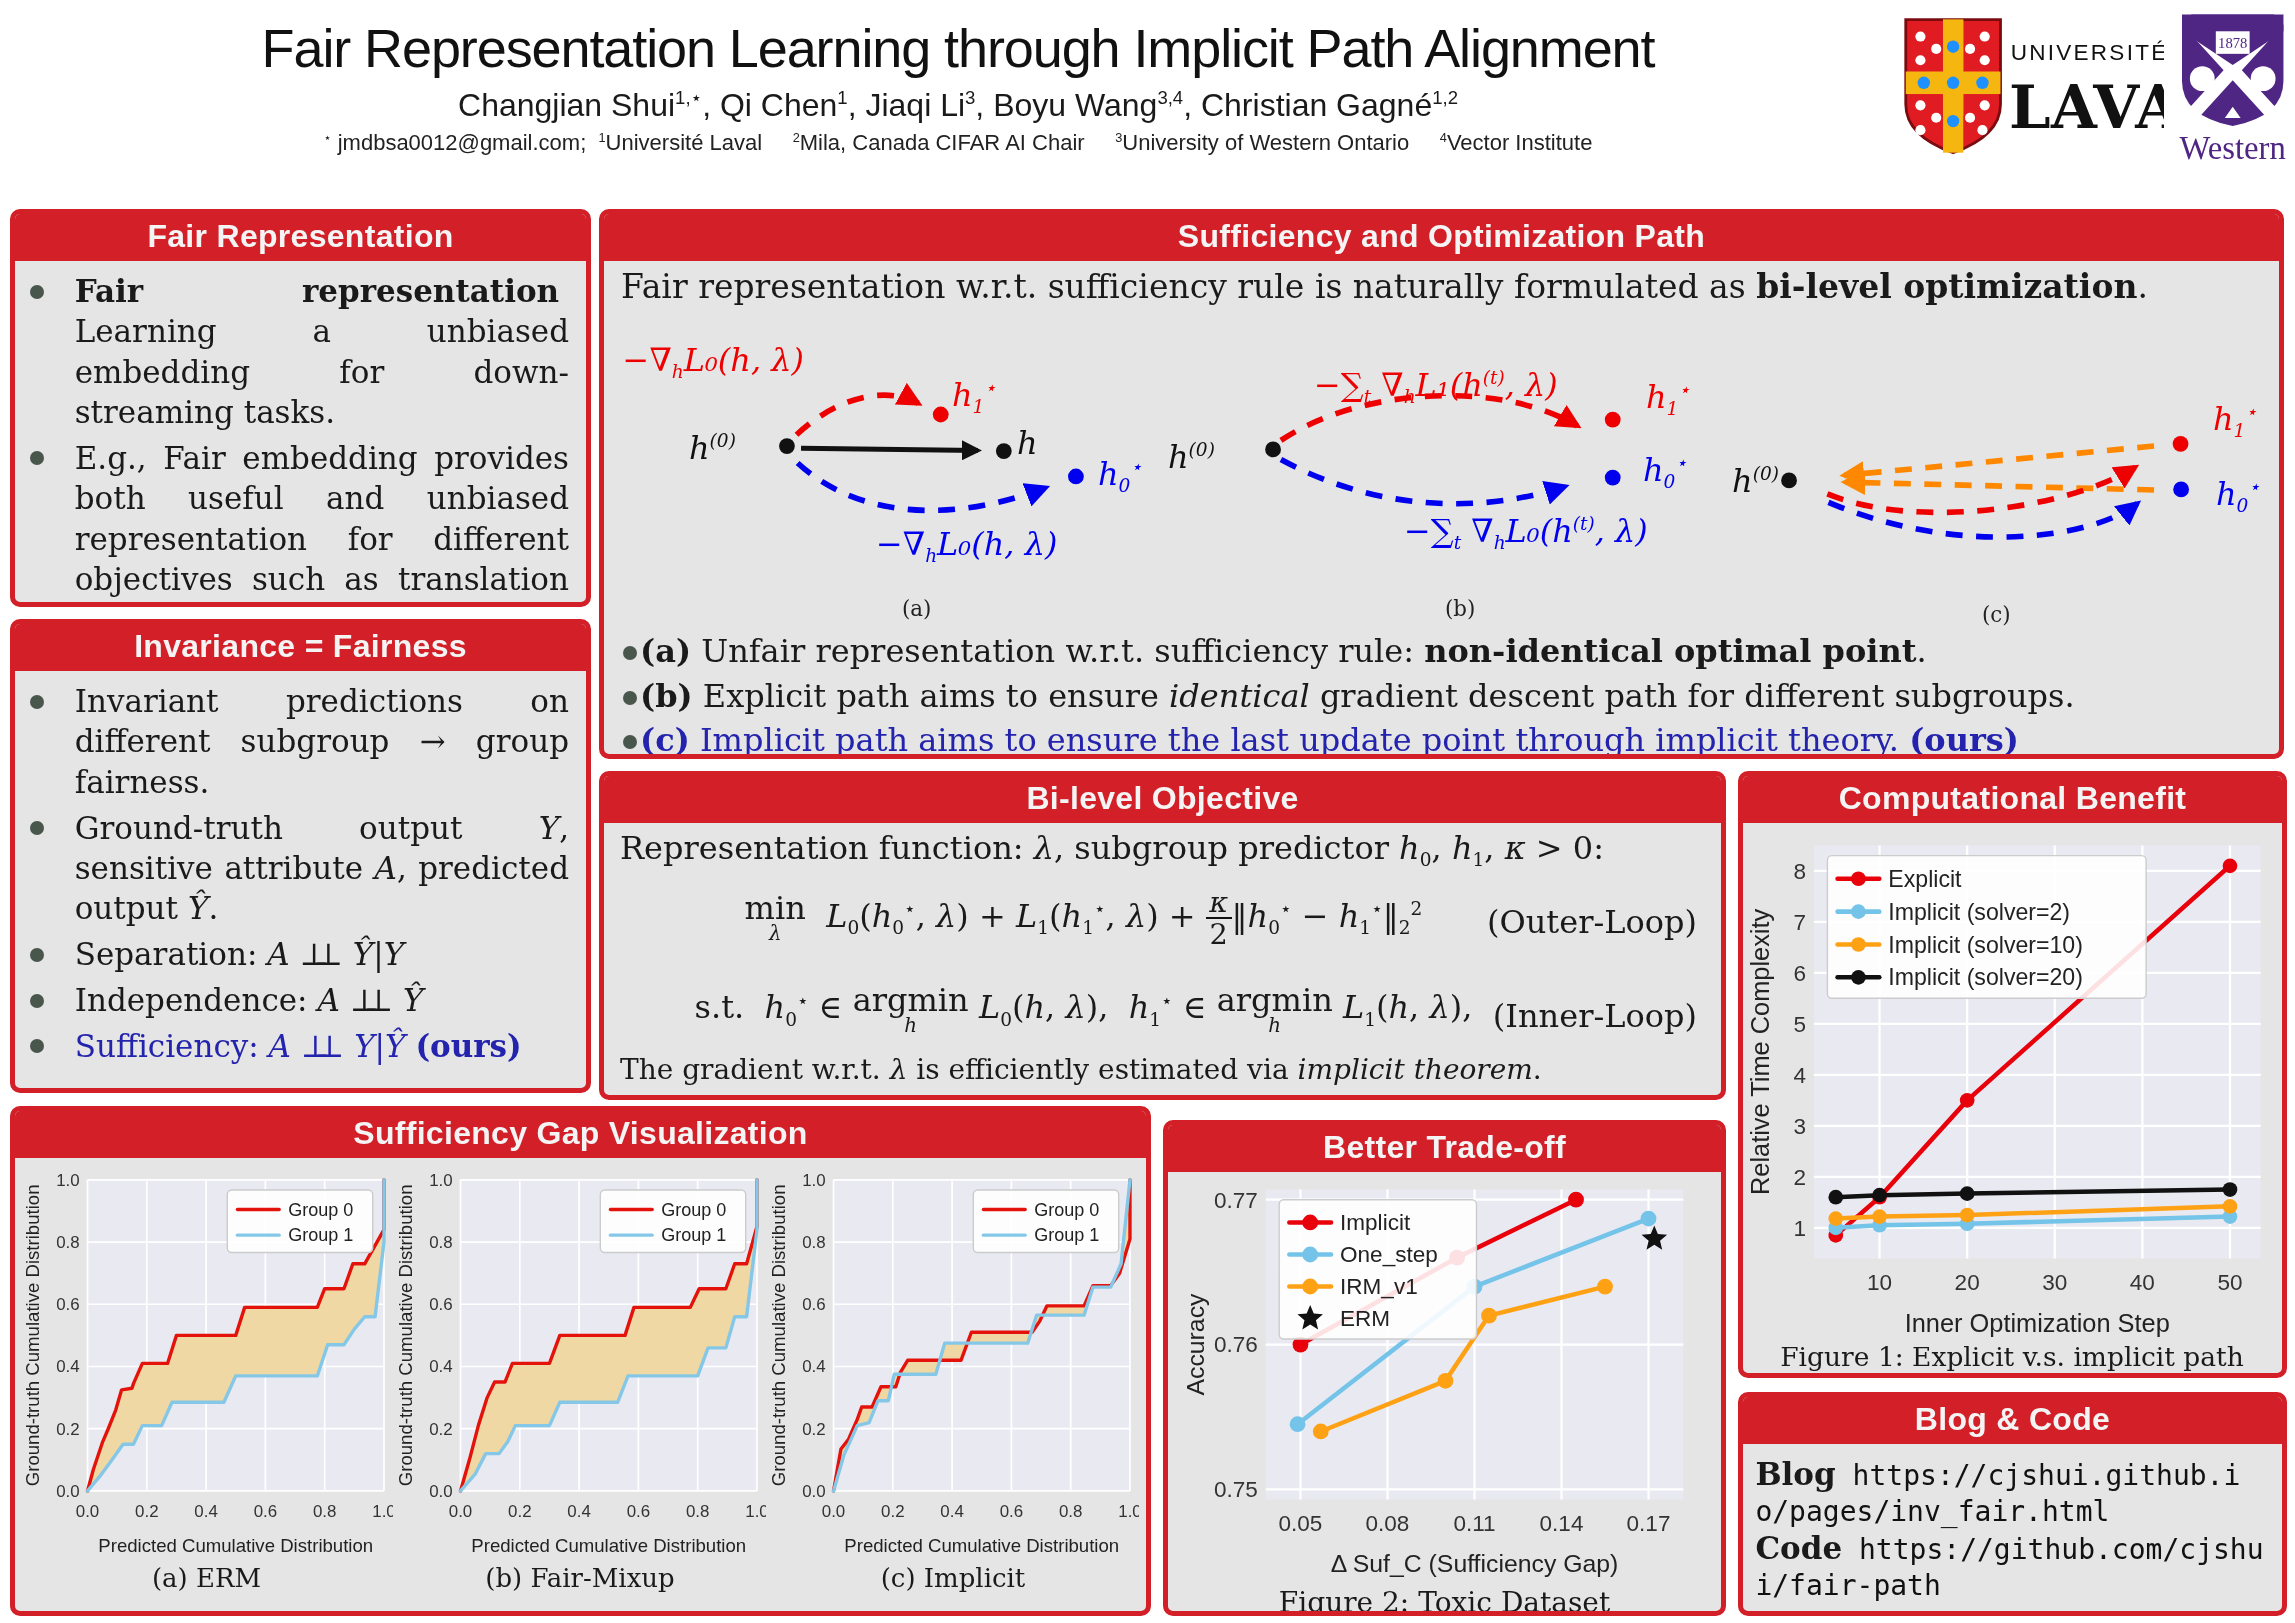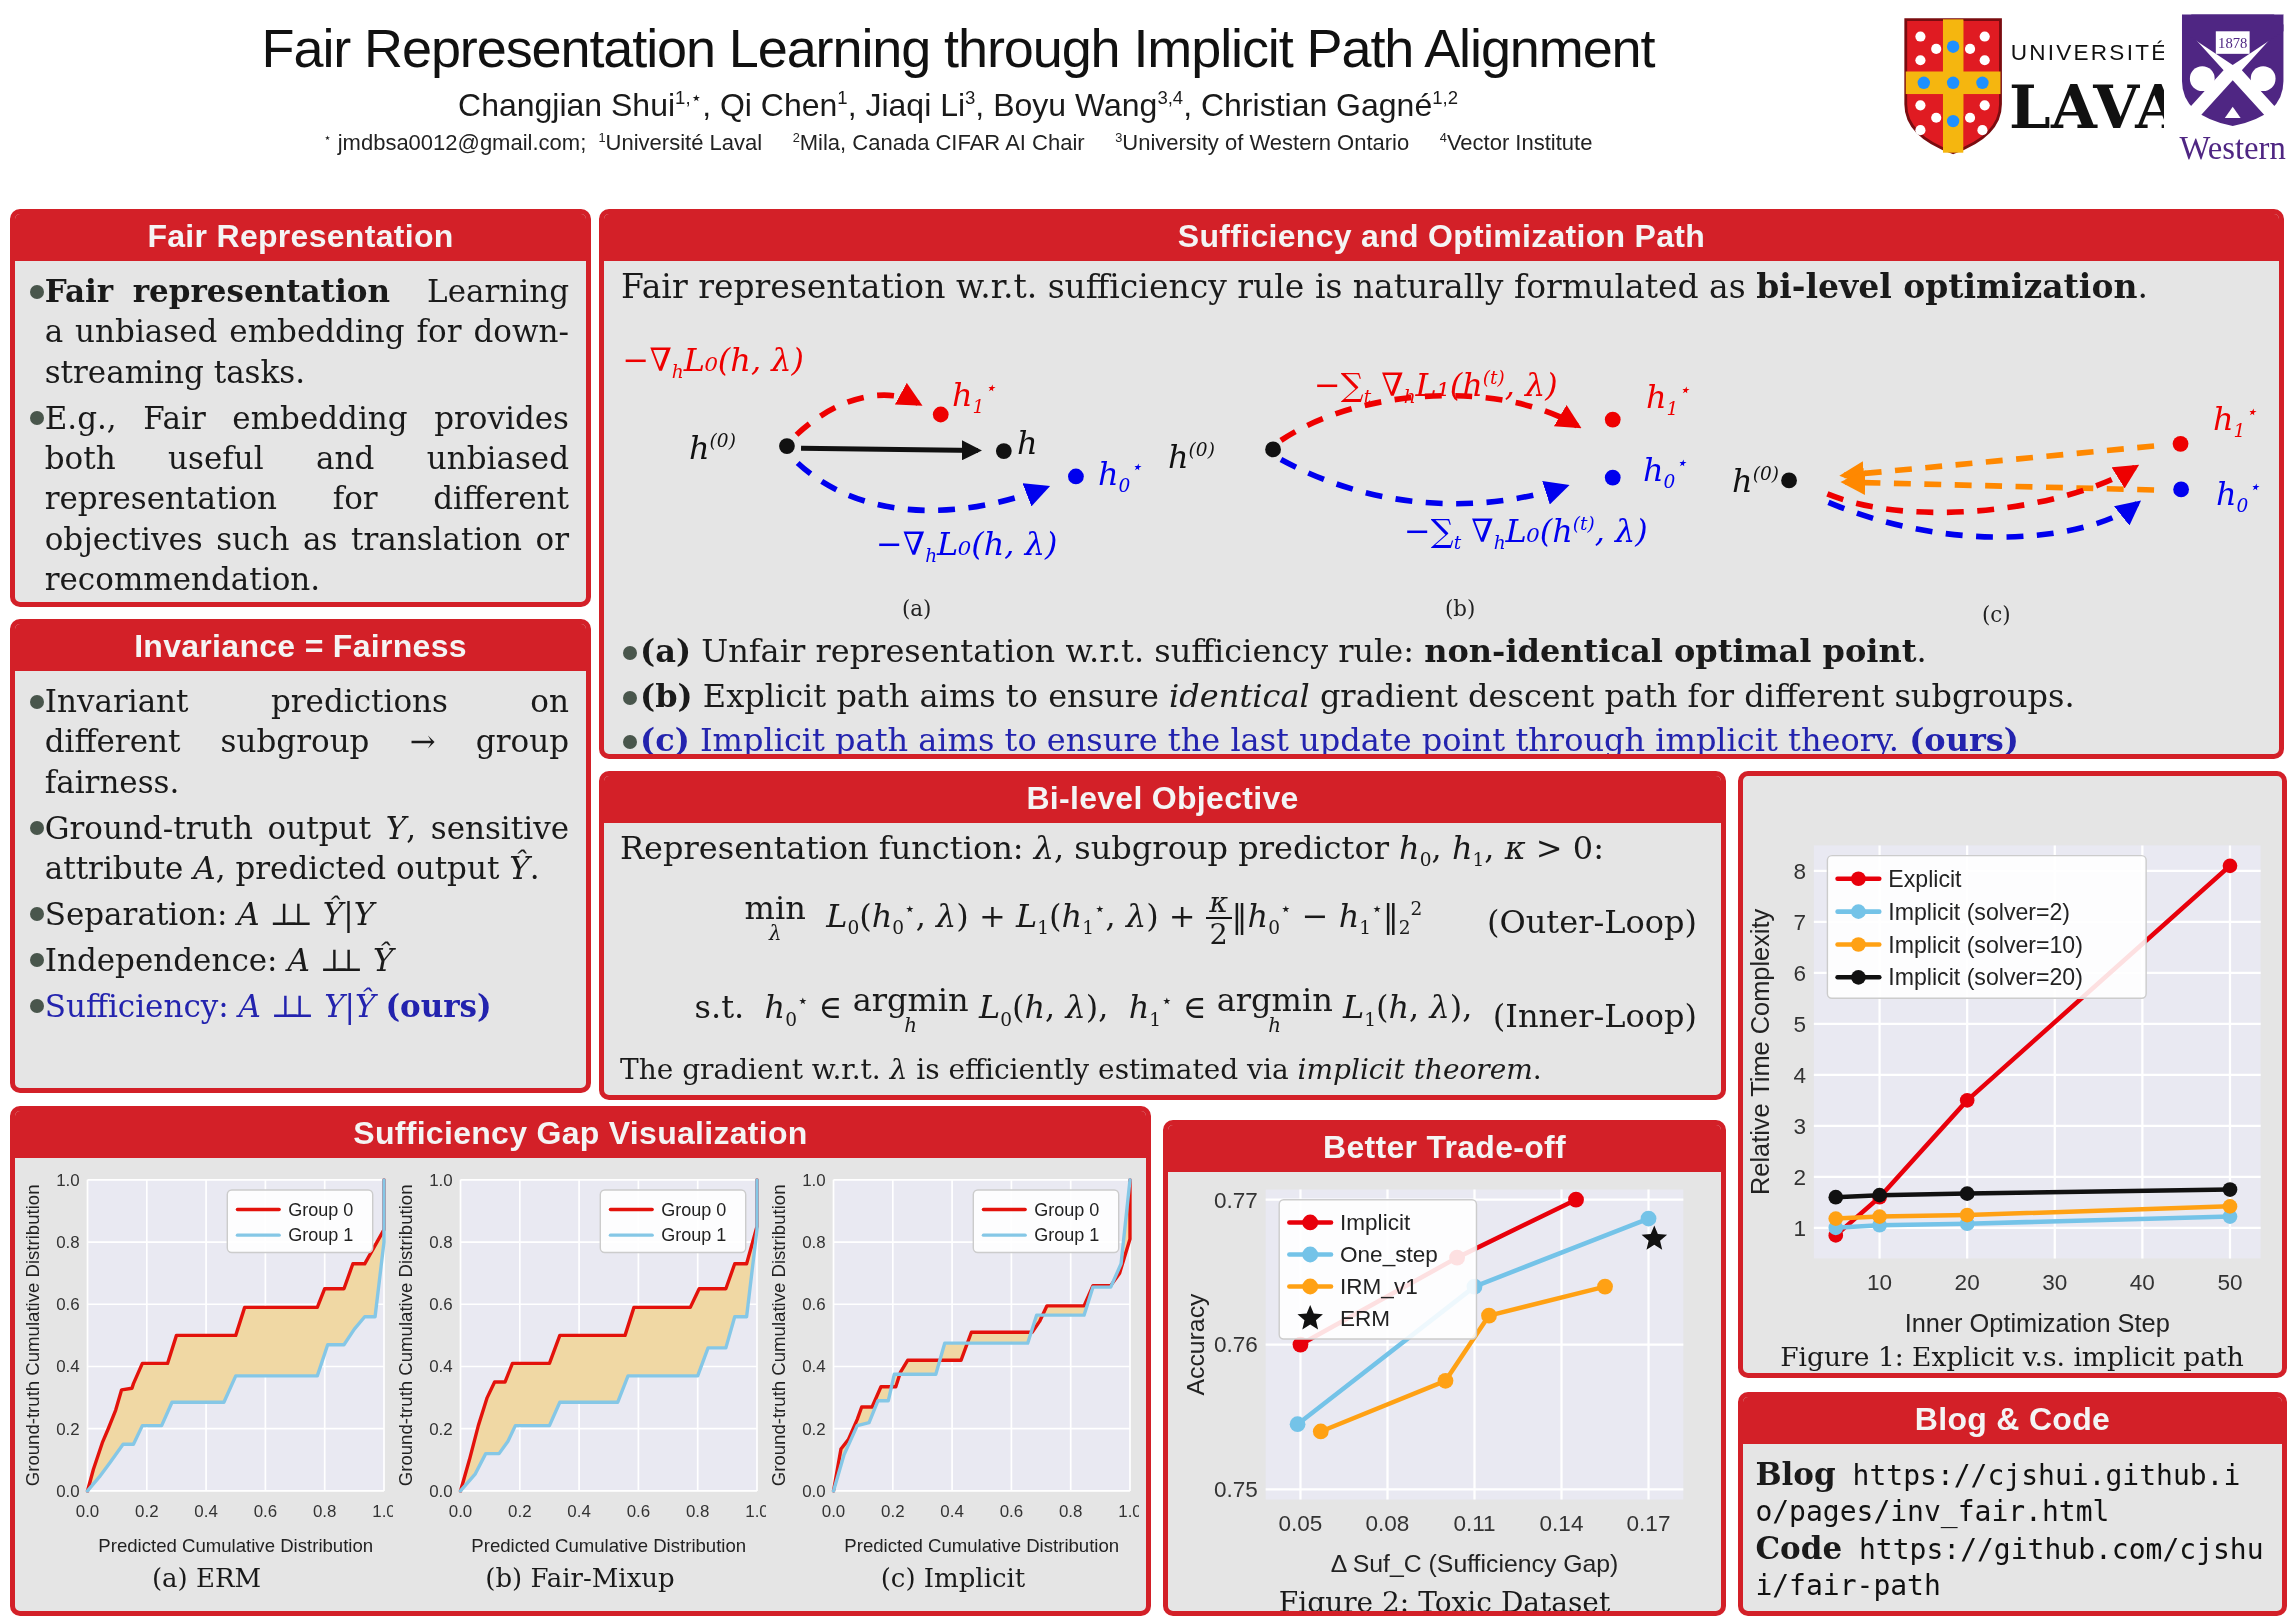--- a/index.html
+++ b/index.html
@@ -18,21 +18,21 @@
   .title{font-size:54px;font-weight:500;letter-spacing:-1.1px;color:#111}
   .authors{font-size:32px;margin-top:8px;font-weight:400}
   .affil{font-size:22px;margin-top:5.6px;color:#222}
   
   .box{position:absolute;border:5px solid var(--red);border-radius:10px;background:#e5e5e5;overflow:hidden}
   .box-h{background:var(--red);color:#f4f4f4;text-align:center;
          font-family:"Liberation Sans","DejaVu Sans",sans-serif;font-weight:bold;
          font-size:32px;padding:4px 0 6.2px 0;letter-spacing:0.3px}
   .body-pad{padding:10px 17px 5.6px 14.7px}
   .btxt{font-size:31px;line-height:1.3;text-align:justify}
-  .bullet{display:flex;gap:1px;margin-bottom:5.6px}
+  .bullet{display:flex;gap:31px;margin-bottom:5.6px}
   .dot{flex:none;width:14px;height:14px;border-radius:50%;background:#49564c;margin-top:13.5px}
   .blue{color:var(--blue)}
   .ii2{letter-spacing:-0.48em}
   .sp{margin-right:0.48em}
   
   .intro{position:absolute;left:17px;top:53px;width:1641px;font-size:33px}
   .dlabel{position:absolute;font-size:32px;font-style:italic;white-space:nowrap}
   .dlabel sup,.dlabel sub{font-style:italic}
   .dred{color:#ee0000}.dblue{color:#0000ee}.dblack{color:#111}
   .dcap{position:absolute;font-size:21.4px;font-style:normal;color:#222}
@@ -237,20 +237,21 @@
         <span><i>κ</i></span>
         <span>2</span>
       </span>‖<i>h</i><sub>0</sub><sup>⋆</sup> − <i>h</i><sub>1</sub><sup>⋆</sup>‖<sub>2</sub><sup>2</sup></div>
   <div class="looptag" style="top:127px">(Outer-Loop)</div>
   <div class="fml" style="left:51px;top:208px;width:857px;text-align:center">s.t.&nbsp;&nbsp;<i>h</i><sub>0</sub><sup>⋆</sup> ∈ <span class="uop">argmin<span class="ub">h</span></span> <i>L</i><sub>0</sub>(<i>h</i>, <i>λ</i>),&nbsp; <i>h</i><sub>1</sub><sup>⋆</sup> ∈ <span class="uop">argmin<span class="ub">h</span></span> <i>L</i><sub>1</sub>(<i>h</i>, <i>λ</i>),</div>
   <div class="looptag" style="top:221px">(Inner-Loop)</div>
   <div class="fml" style="left:16px;top:277px;font-size:28px">The gradient w.r.t. <i>λ</i> is efficiently estimated via <i>implicit theorem</i>.</div>
 </div>
 
 <div class="box" style="left:1738px;top:771px;width:549px;height:607px">
+  <div class="box-h">Computational Benefit</div>
   <svg class="chart" style="left:2.3px;top:48px" width="536" height="519" viewBox="0 0 950 920">
       <rect x="122" y="38" width="792" height="732" fill="#e9e9f2"></rect>
       <line x1="238.47058823529412" y1="38" x2="238.47058823529412" y2="770" stroke="#ffffff" stroke-width="4"></line>
       <text x="238.47058823529412" y="826" text-anchor="middle" font-size="40" fill="#333" font-family="Liberation Sans, DejaVu Sans, sans-serif">10</text>
       <line x1="393.7647058823529" y1="38" x2="393.7647058823529" y2="770" stroke="#ffffff" stroke-width="4"></line>
       <text x="393.7647058823529" y="826" text-anchor="middle" font-size="40" fill="#333" font-family="Liberation Sans, DejaVu Sans, sans-serif">20</text>
       <line x1="549.0588235294117" y1="38" x2="549.0588235294117" y2="770" stroke="#ffffff" stroke-width="4"></line>
       <text x="549.0588235294117" y="826" text-anchor="middle" font-size="40" fill="#333" font-family="Liberation Sans, DejaVu Sans, sans-serif">30</text>
       <line x1="704.3529411764706" y1="38" x2="704.3529411764706" y2="770" stroke="#ffffff" stroke-width="4"></line>
       <text x="704.3529411764706" y="826" text-anchor="middle" font-size="40" fill="#333" font-family="Liberation Sans, DejaVu Sans, sans-serif">40</text>

